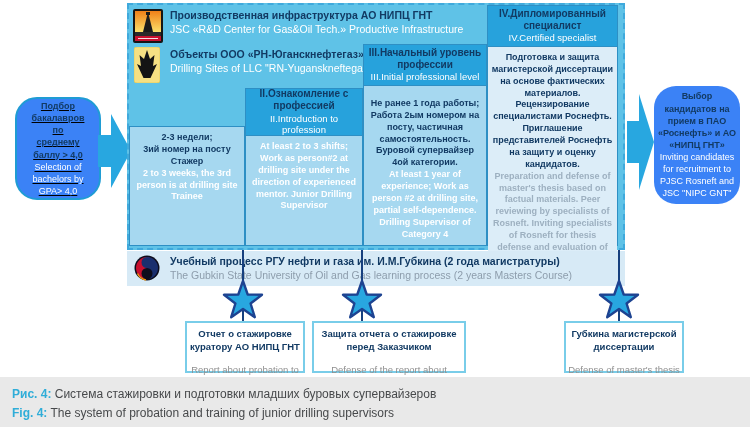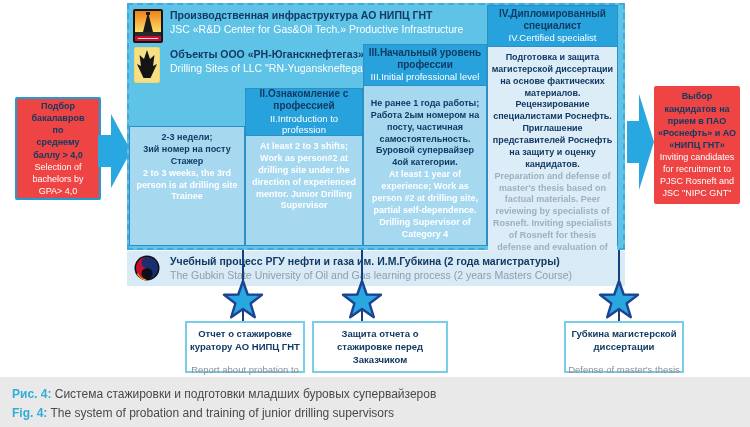--- a/index.html
+++ b/index.html
@@ -24,23 +24,23 @@
   .body-ru{font-size:9px;font-weight:bold;color:#123a63;line-height:1.32;white-space:pre-line;}
   .body-en{font-size:9px;color:#ffffff;line-height:1.32;white-space:pre-line;font-weight:bold;}
   .stage.light .body-en{color:#9db0c0;}
 
   
   .uni-strip{left:127px;top:251px;width:498px;height:35px;background:#d7eaf6;}
   .uni-ru{font-size:10.5px;font-weight:bold;color:#123a63;line-height:1.3;}
   .uni-en{font-size:10.5px;color:#8d9dac;line-height:1.3;}
 
   
-  .io-box{border-radius:2px;background:#ef4444;text-align:center;
+  .io-box{border-radius:22px;background:#3b82f6;text-align:center;
           display:flex;flex-direction:column;justify-content:center;box-sizing:border-box;}
-  .input-box{left:15px;top:97px;width:86px;height:103px;border:2.5px solid #1f9cd4;padding:14px;}
+  .input-box{left:15px;top:97px;width:86px;height:103px;border:2.5px solid #1f9cd4;padding:14px;text-decoration:underline;}
   .output-box{left:654px;top:86px;width:86px;height:118px;padding:4px 3px;}
   .io-ru{font-size:9px;font-weight:bold;color:#123a63;line-height:1.35;}
   .io-en{font-size:9px;color:#ffffff;line-height:1.35;}
 
   
   .vline{position:absolute;width:2px;background:#17407e;}
 
   
   .mbox{position:absolute;background:#ffffff;border:2px solid #79cde9;text-align:center;
         box-sizing:border-box;padding-top:5px;}
@@ -175,21 +175,21 @@
     <polygon points="22,3 26.7,16.5 41,16.8 29.6,25.5 33.8,39.2 22,31 10.2,39.2 14.4,25.5 3,16.8 17.3,16.5" fill="#28a7e0" stroke="#1d4391" stroke-width="2.4" stroke-linejoin="round"></polygon>
   </svg>
   <svg class="abs" style="left:597px;top:278px" width="44" height="44" viewBox="0 0 44 44">
     <polygon points="22,3 26.7,16.5 41,16.8 29.6,25.5 33.8,39.2 22,31 10.2,39.2 14.4,25.5 3,16.8 17.3,16.5" fill="#28a7e0" stroke="#1d4391" stroke-width="2.4" stroke-linejoin="round"></polygon>
   </svg>
 
   <div class="mbox" style="left:185px;top:321px;width:120px;height:52px">
     <div class="m-ru">Отчет о стажировке куратору АО НИПЦ ГНТ</div>
     <div class="m-en">Report about probation to curator of JSC "NIPC GNT"</div>
   </div>
-  <div class="mbox" style="left:312px;top:321px;width:136px;height:52px">
+  <div class="mbox" style="left:312px;top:321px;width:154px;height:52px">
     <div class="m-ru">Защита отчета о стажировке перед Заказчиком</div>
     <div class="m-en">Defense of the report about probation for Customer</div>
   </div>
   <div class="mbox" style="left:564px;top:321px;width:120px;height:52px">
     <div class="m-ru">Губкина магистерской диссертации</div>
     <div class="m-en">Defense of master's thesis</div>
   </div>
 
   <div class="abs caption">
     <div>

